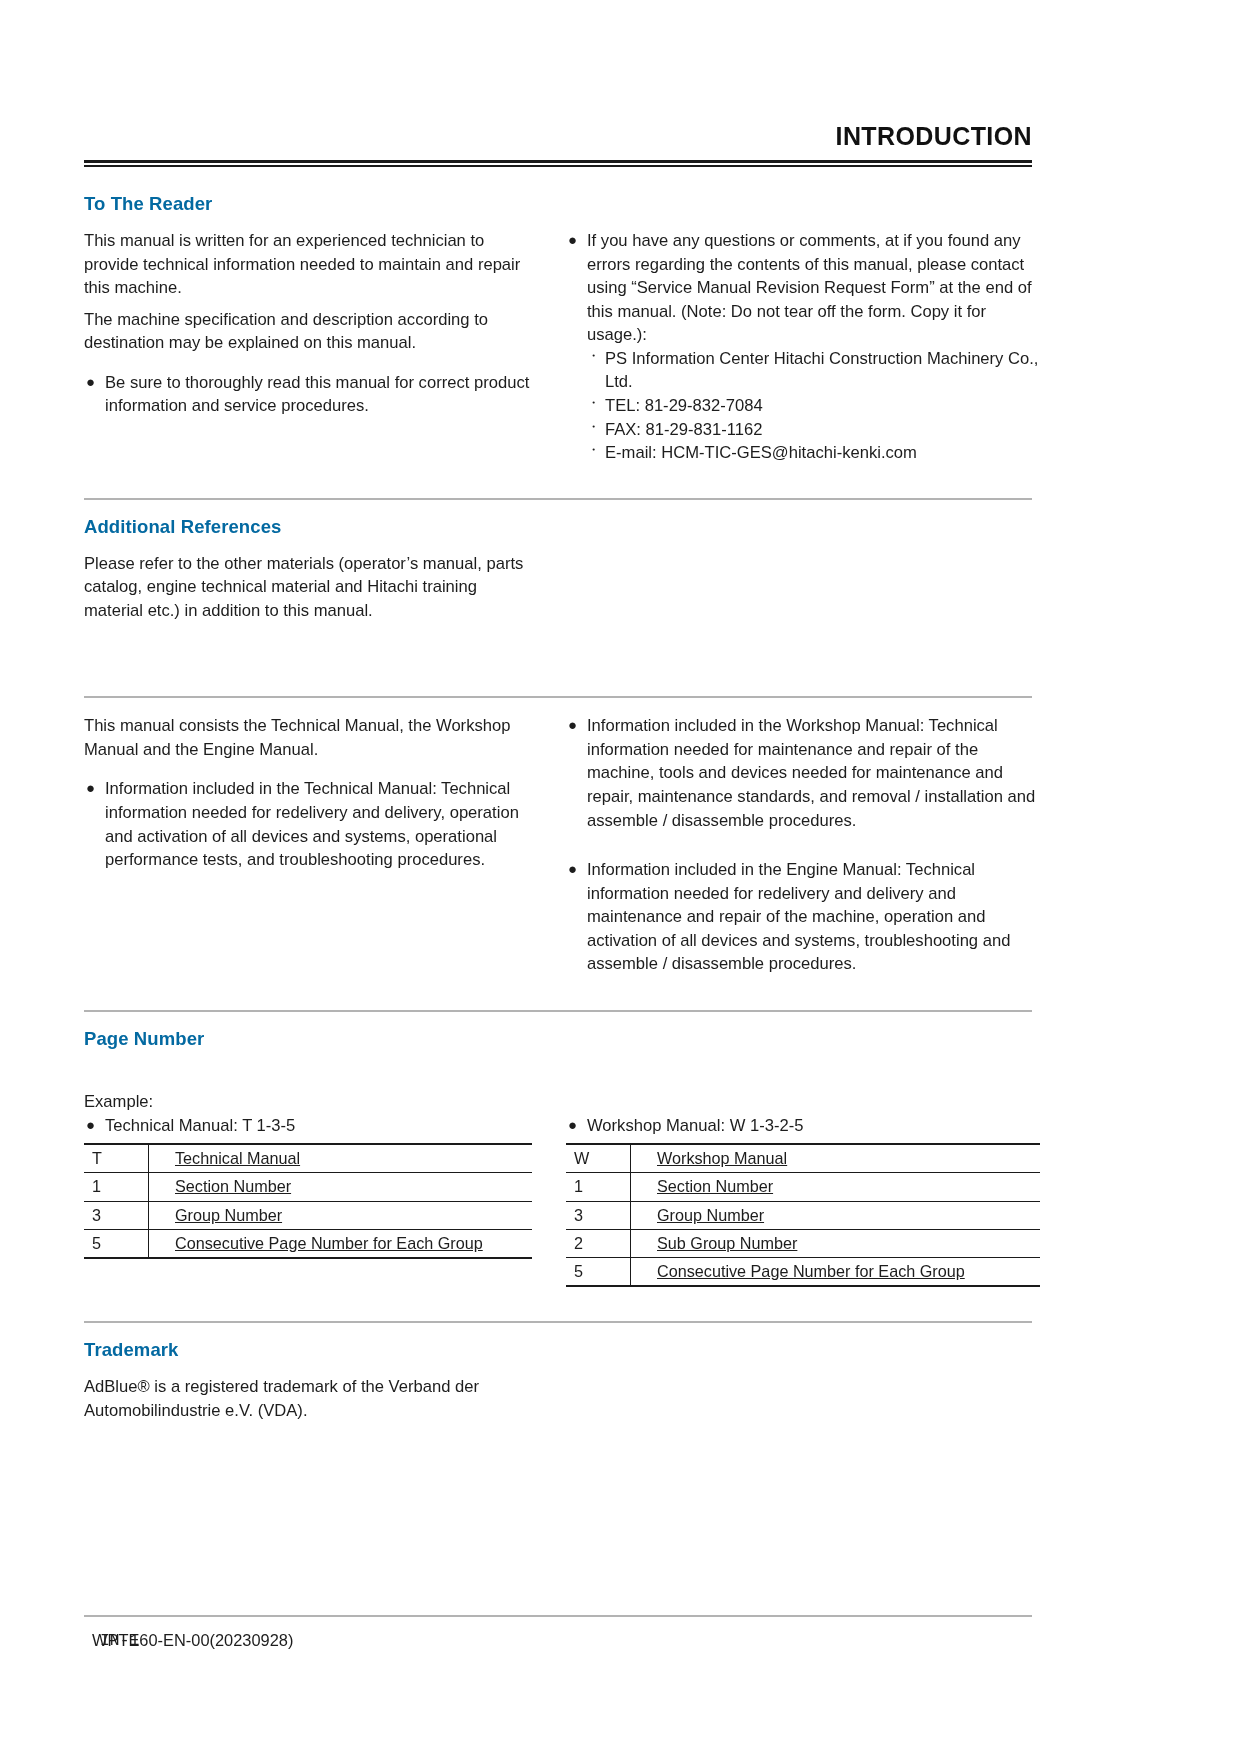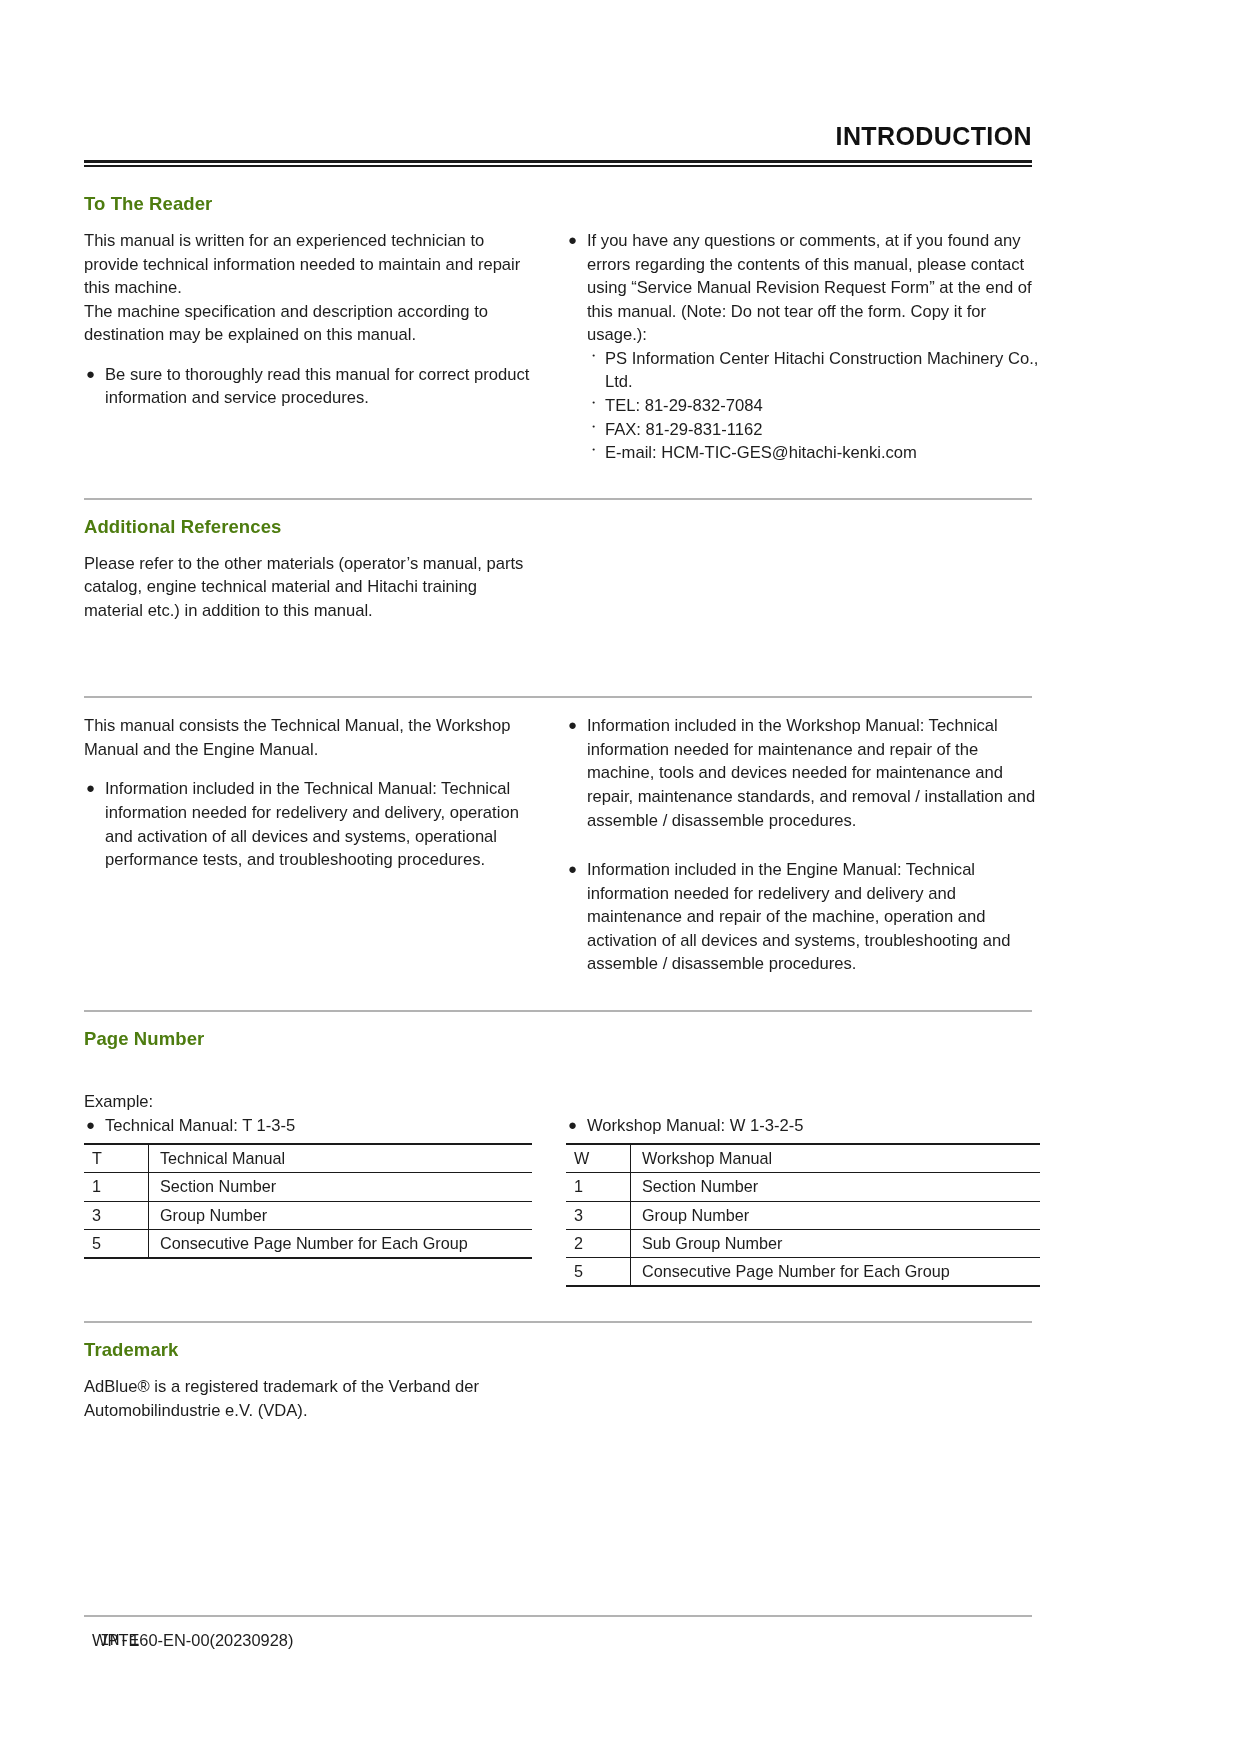--- a/index.html
+++ b/index.html
@@ -47,38 +47,38 @@
   
   .section { position: relative; }
   .section-rule {
     border-top: 2px solid #b3b3b3;
     margin-bottom: 16px;
   }
   h2.section-title {
     font-size: 18.5px;
     font-weight: bold;
     margin: 0 0 14px 0;
-    color: #4d7c0f;
+    color: #0369a1;
     letter-spacing: 0.1px;
   }
 
   .cols {
     display: flex;
     gap: 8px;
   }
   .col-left { width: 474px; flex: 0 0 474px; padding-right: 26px; box-sizing: border-box; }
   .col-right { width: 474px; flex: 0 0 474px; box-sizing: border-box; }
 
   p.body {
     font-size: 16.6px;
     line-height: 1.42;
     margin: 0 0 0 0;
     color: #1d1d1d;
   }
-  p.body + p.body { margin-top: 0; }
+  p.body + p.body { margin-top: 8px; }
   .gap { height: 16px; }
   .gap-lg { height: 26px; }
 
   
   .bullet {
     display: flex;
     font-size: 16.6px;
     line-height: 1.42;
     color: #1d1d1d;
   }
@@ -121,21 +121,21 @@
     padding: 3px 4px 4px 4px;
     line-height: 1.25;
   }
   .ex-table tr:first-child td { border-top: 2.6px solid #1a1a1a; }
   .ex-table tr:last-child td { border-bottom: 2.6px solid #1a1a1a; }
   .ex-table td.key {
     width: 52px;
     border-right: 1.6px solid #1a1a1a;
     padding-left: 8px;
   }
-  .ex-table td.val { padding-left: 11px; }
+  .ex-table td.val { padding-left: 26px; text-decoration: underline; }
 
   
   .footer {
     position: absolute;
     left: 84px;
     top: 1615px;
     width: 948px;
   }
   .footer-rule {
     border-top: 2px solid #b3b3b3;

